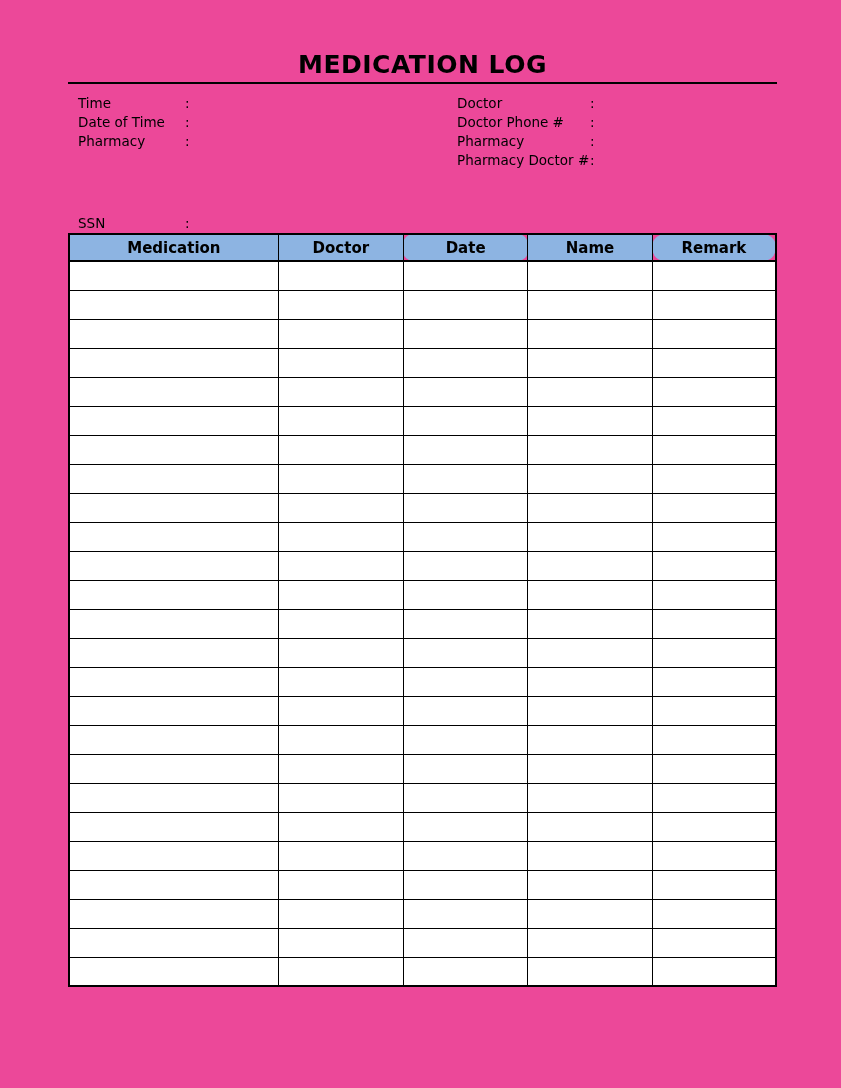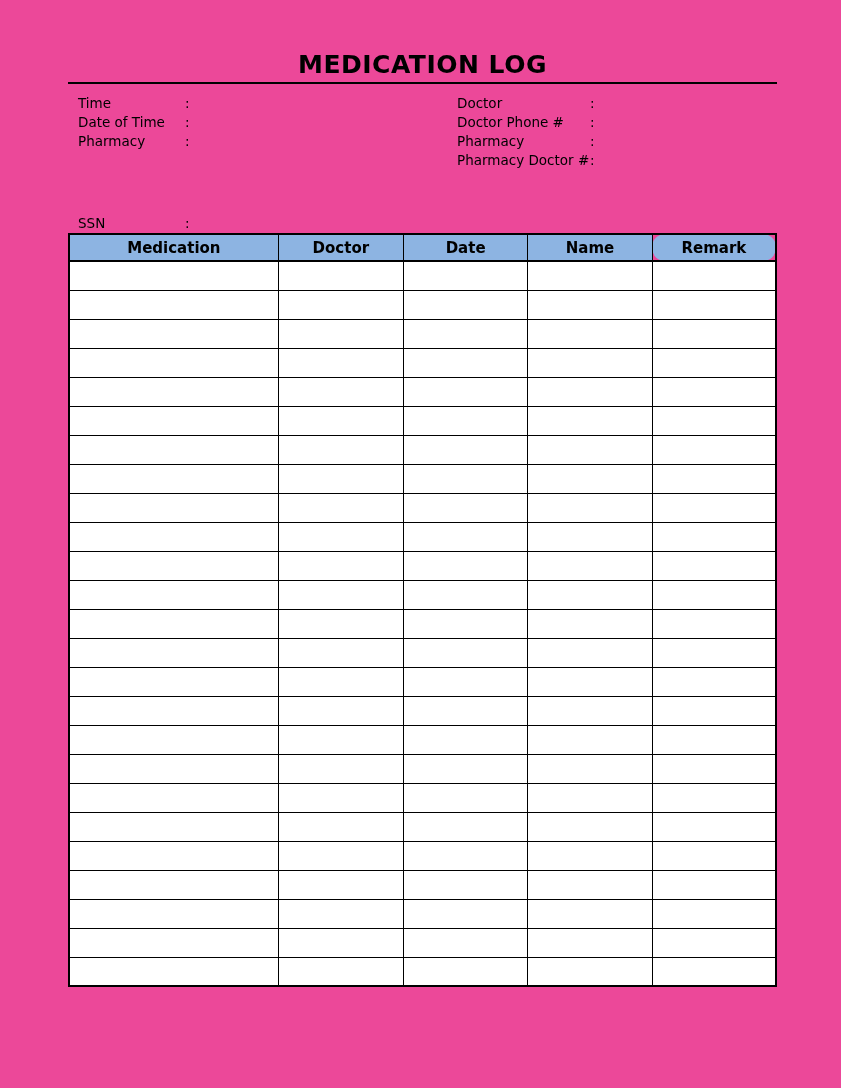--- a/index.html
+++ b/index.html
@@ -70,21 +70,21 @@
     vertical-align: middle;
     color: #000000;
   }
   table.log-table td {
     border: 1px solid var(--border-color, #000000);
     height: 29px;
     background: #ffffff;
   }
   table.log-table th:nth-child(1) { width: 29.6%; }
   table.log-table th:nth-child(2) { width: 17.7%; }
-  table.log-table th:nth-child(3) { width: 17.6%; }
+  table.log-table th:nth-child(3) { width: 17.6%; border-radius: 10px; }
   table.log-table th:nth-child(4) { width: 17.6%; }
   table.log-table th:nth-child(5) { width: 17.5%; border-radius: 13px; }
 </style>
 </head>
 <body>
 
 <div class="page">
 
   <div class="doc-title">MEDICATION LOG</div>
   <div class="title-rule"></div>

